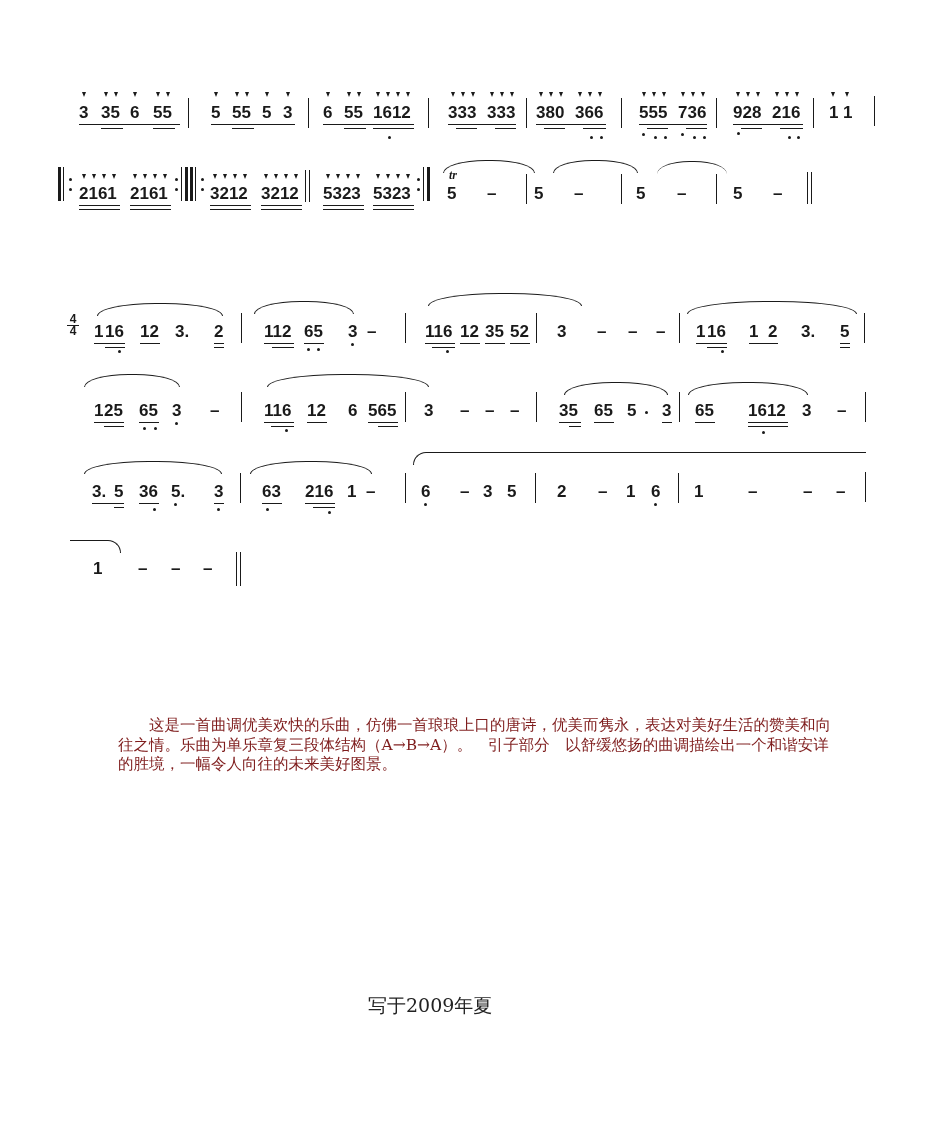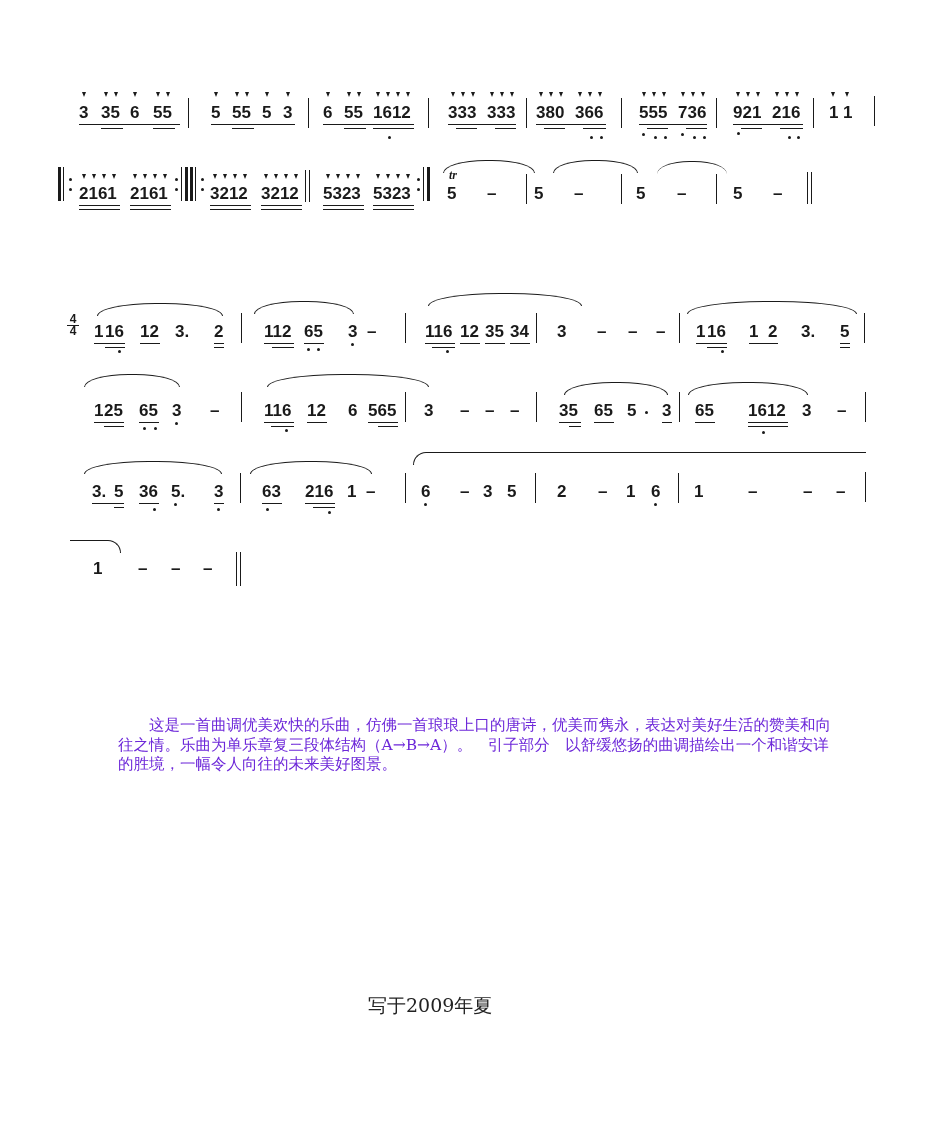--- a/index.html
+++ b/index.html
@@ -15,21 +15,21 @@
   .slur { position: absolute; border-top: 1.6px solid #1a1a1a; border-radius: 50% 50% 0 0 / 14px 14px 0 0; height: 12px; border-left: 1.6px solid #1a1a1a; border-right: 1.6px solid #1a1a1a; border-bottom: none; }
   .slur.open-right { border-right: none; border-radius: 14px 0 0 0 / 14px 0 0 0; }
   .slur.open-left { border-left: none; border-radius: 0 14px 0 0 / 0 14px 0 0; }
   .hd { position: absolute; width: 0; height: 0; border-left: 2.5px solid transparent; border-right: 2.5px solid transparent; border-top: 5px solid #1a1a1a; }
   .ld { position: absolute; width: 3px; height: 3px; background: #1a1a1a; border-radius: 50%; }
   .ul { position: absolute; height: 0; border-top: 1.5px solid #1a1a1a; }
   .dash { position: absolute; font-family: "Liberation Sans", sans-serif; font-weight: bold; font-size: 17px; line-height: 20px; }
   .tr { position: absolute; font-family: "Liberation Serif", serif; font-style: italic; font-weight: bold; font-size: 12px; }
   .ts { position: absolute; font-family: "Liberation Sans", sans-serif; font-weight: bold; font-size: 12px; line-height: 11px; text-align: center; width: 12px; }
   .ts .l { border-top: 1.4px solid #1a1a1a; }
-  .prose { position: absolute; left: 118px; top: 716px; width: 720px; font-family: "DejaVu Serif", "Liberation Serif", serif; font-size: 15.5px; line-height: 19.6px; color: #6d28d9; }
+  .prose { position: absolute; left: 118px; top: 716px; width: 720px; font-family: "DejaVu Serif", "Liberation Serif", serif; font-size: 15.5px; line-height: 19.6px; color: #7f1d1d; }
   .prose p { margin: 0; text-indent: 2em; }
   .sig { position: absolute; left: 368px; top: 993px; font-family: "DejaVu Serif", "Liberation Serif", serif; font-size: 19px; color: #222; }
 </style>
 </head>
 <body>
 
 <div class="score">
 
   <div>
     <span class="n" style="left:79px;top:103px">3</span>
@@ -80,21 +80,21 @@
     <div class="ul" style="left:647px;width:21px;top:128px"></div>
     <div class="ul" style="left:686px;width:21px;top:128px"></div>
     <div class="ld" style="left:642px;top:133px"></div>
     <div class="ld" style="left:654px;top:136px"></div>
     <div class="ld" style="left:664px;top:136px"></div>
     <div class="ld" style="left:681px;top:133px"></div>
     <div class="ld" style="left:693px;top:136px"></div>
     <div class="ld" style="left:703px;top:136px"></div>
     <div class="bar" style="left:716px;top:98px"></div>
 
-    <span class="n" style="left:733px;top:103px">921</span>
+    <span class="n" style="left:733px;top:103px">928</span>
     <span class="n" style="left:772px;top:103px">216</span>
     <div class="ul" style="left:733px;width:70px;top:124px"></div>
     <div class="ul" style="left:741px;width:21px;top:128px"></div>
     <div class="ul" style="left:780px;width:23px;top:128px"></div>
     <div class="ld" style="left:737px;top:132px"></div>
     <div class="ld" style="left:788px;top:136px"></div>
     <div class="ld" style="left:797px;top:136px"></div>
     <div class="bar" style="left:813px;top:98px"></div>
 
     <span class="n" style="left:829px;top:103px">1</span>
@@ -269,21 +269,21 @@
 
     <div class="slur" style="left:428px;top:293px;width:152px"></div>
     <span class="n" style="left:425px;top:322px">116</span>
     <div class="ul" style="left:425px;width:30px;top:343px"></div>
     <div class="ul" style="left:432px;width:23px;top:347px"></div>
     <div class="ld" style="left:446px;top:350px"></div>
     <span class="n" style="left:460px;top:322px">12</span>
     <div class="ul" style="left:460px;width:20px;top:343px"></div>
     <span class="n" style="left:485px;top:322px">35</span>
     <div class="ul" style="left:485px;width:20px;top:343px"></div>
-    <span class="n" style="left:510px;top:322px">34</span>
+    <span class="n" style="left:510px;top:322px">52</span>
     <div class="ul" style="left:510px;width:20px;top:343px"></div>
     <div class="bar" style="left:536px;top:313px"></div>
     <span class="n" style="left:557px;top:322px">3</span>
     <span class="dash" style="left:597px;top:322px">–</span>
     <span class="dash" style="left:628px;top:322px">–</span>
     <span class="dash" style="left:656px;top:322px">–</span>
     <div class="bar" style="left:679px;top:313px"></div>
 
     <div class="slur" style="left:687px;top:301px;width:168px"></div>
     <span class="n" style="left:696px;top:322px">1</span>

